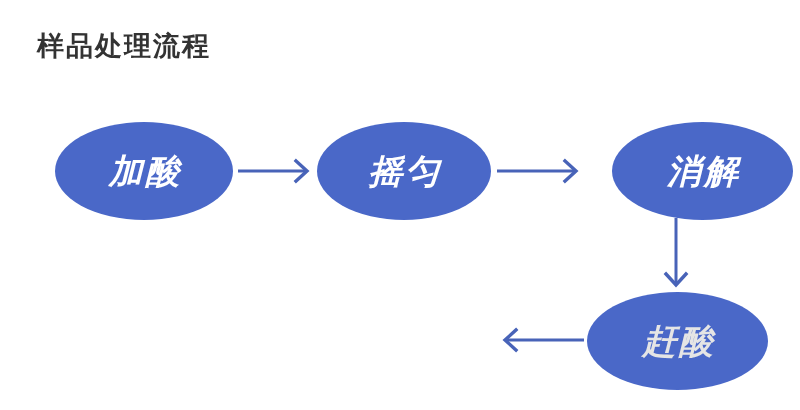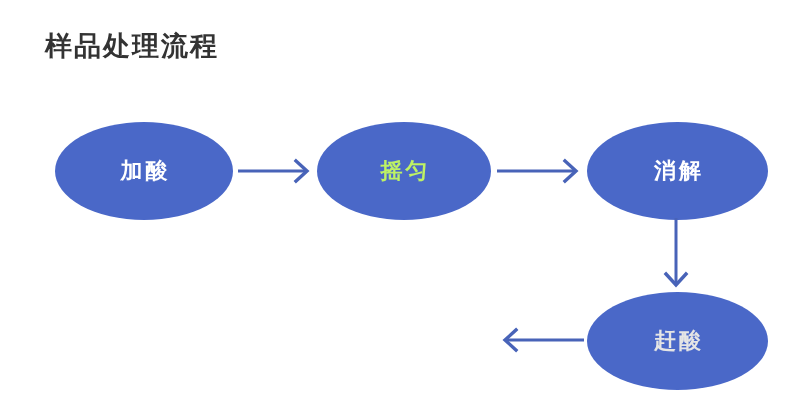--- a/index.html
+++ b/index.html
@@ -24,45 +24,45 @@
     position: absolute;
     left: 37px;
     top: 27px;
     font-size: 27px;
     font-weight: bold;
     color: #333333;
     letter-spacing: 2px;
     line-height: 38px;
     white-space: nowrap;
     user-select: none;
-    margin-left: 8px;
   }
   .flow-node {
     position: absolute;
     display: flex;
     align-items: center;
     justify-content: center;
     border-radius: 50%;
     background: #4a68c8;
     box-sizing: border-box;
   }
   .flow-node .node-label {
     color: #ffffff;
-    font-size: 22px;
+    font-size: 34px;
     font-weight: bold;
     letter-spacing: 3px;
     line-height: 1;
     white-space: nowrap;
     text-indent: 3px;
     user-select: none;
+    font-style: italic;
   }
   
   #node-add-acid   { left: 55px;  top: 122px; width: 178px; height: 98px; }
   #node-shake      { left: 317px; top: 122px; width: 174px; height: 98px; }
-  #node-digest     { left: 587px; top: 122px; width: 181px; height: 98px; }
+  #node-digest     { left: 612px; top: 122px; width: 181px; height: 98px; }
   
   #node-dilute     { left: 316px; top: 292px; width: 175px; height: 98px; }
   #node-remove-acid{ left: 587px; top: 292px; width: 181px; height: 98px; }
 
   .connector {
     position: absolute;
     overflow: visible;
   }
   #arrow-add-acid-to-shake { left: 238px; top: 155px; width: 76px; height: 32px; }
   #arrow-shake-to-digest   { left: 497px; top: 155px; width: 86px; height: 32px; }
@@ -85,21 +85,21 @@
 
 <div id="canvas" style="background: rgb(255, 255, 255);">
 
   <div id="page-title" style="color: rgb(51, 51, 51);">样品处理流程</div>
 
   <div class="flow-node" id="node-add-acid" style="background: rgb(74, 104, 200);">
     <span class="node-label" style="color: rgb(255, 255, 255);">加酸</span>
   </div>
 
   <div class="flow-node" id="node-shake" style="background: rgb(74, 104, 200);">
-    <span class="node-label" style="color: #bef264;">摇匀</span>
+    <span class="node-label" style="color: #ffffff;">摇匀</span>
   </div>
 
   <div class="flow-node" id="node-digest" style="background: rgb(74, 104, 200);">
     <span class="node-label" style="color: rgb(255, 255, 255);">消解</span>
   </div>
 
 
   <div class="flow-node" id="node-remove-acid" style="background: rgb(74, 104, 200);">
     <span class="node-label" style="color: #e5e5e5;">赶酸</span>
   </div>

